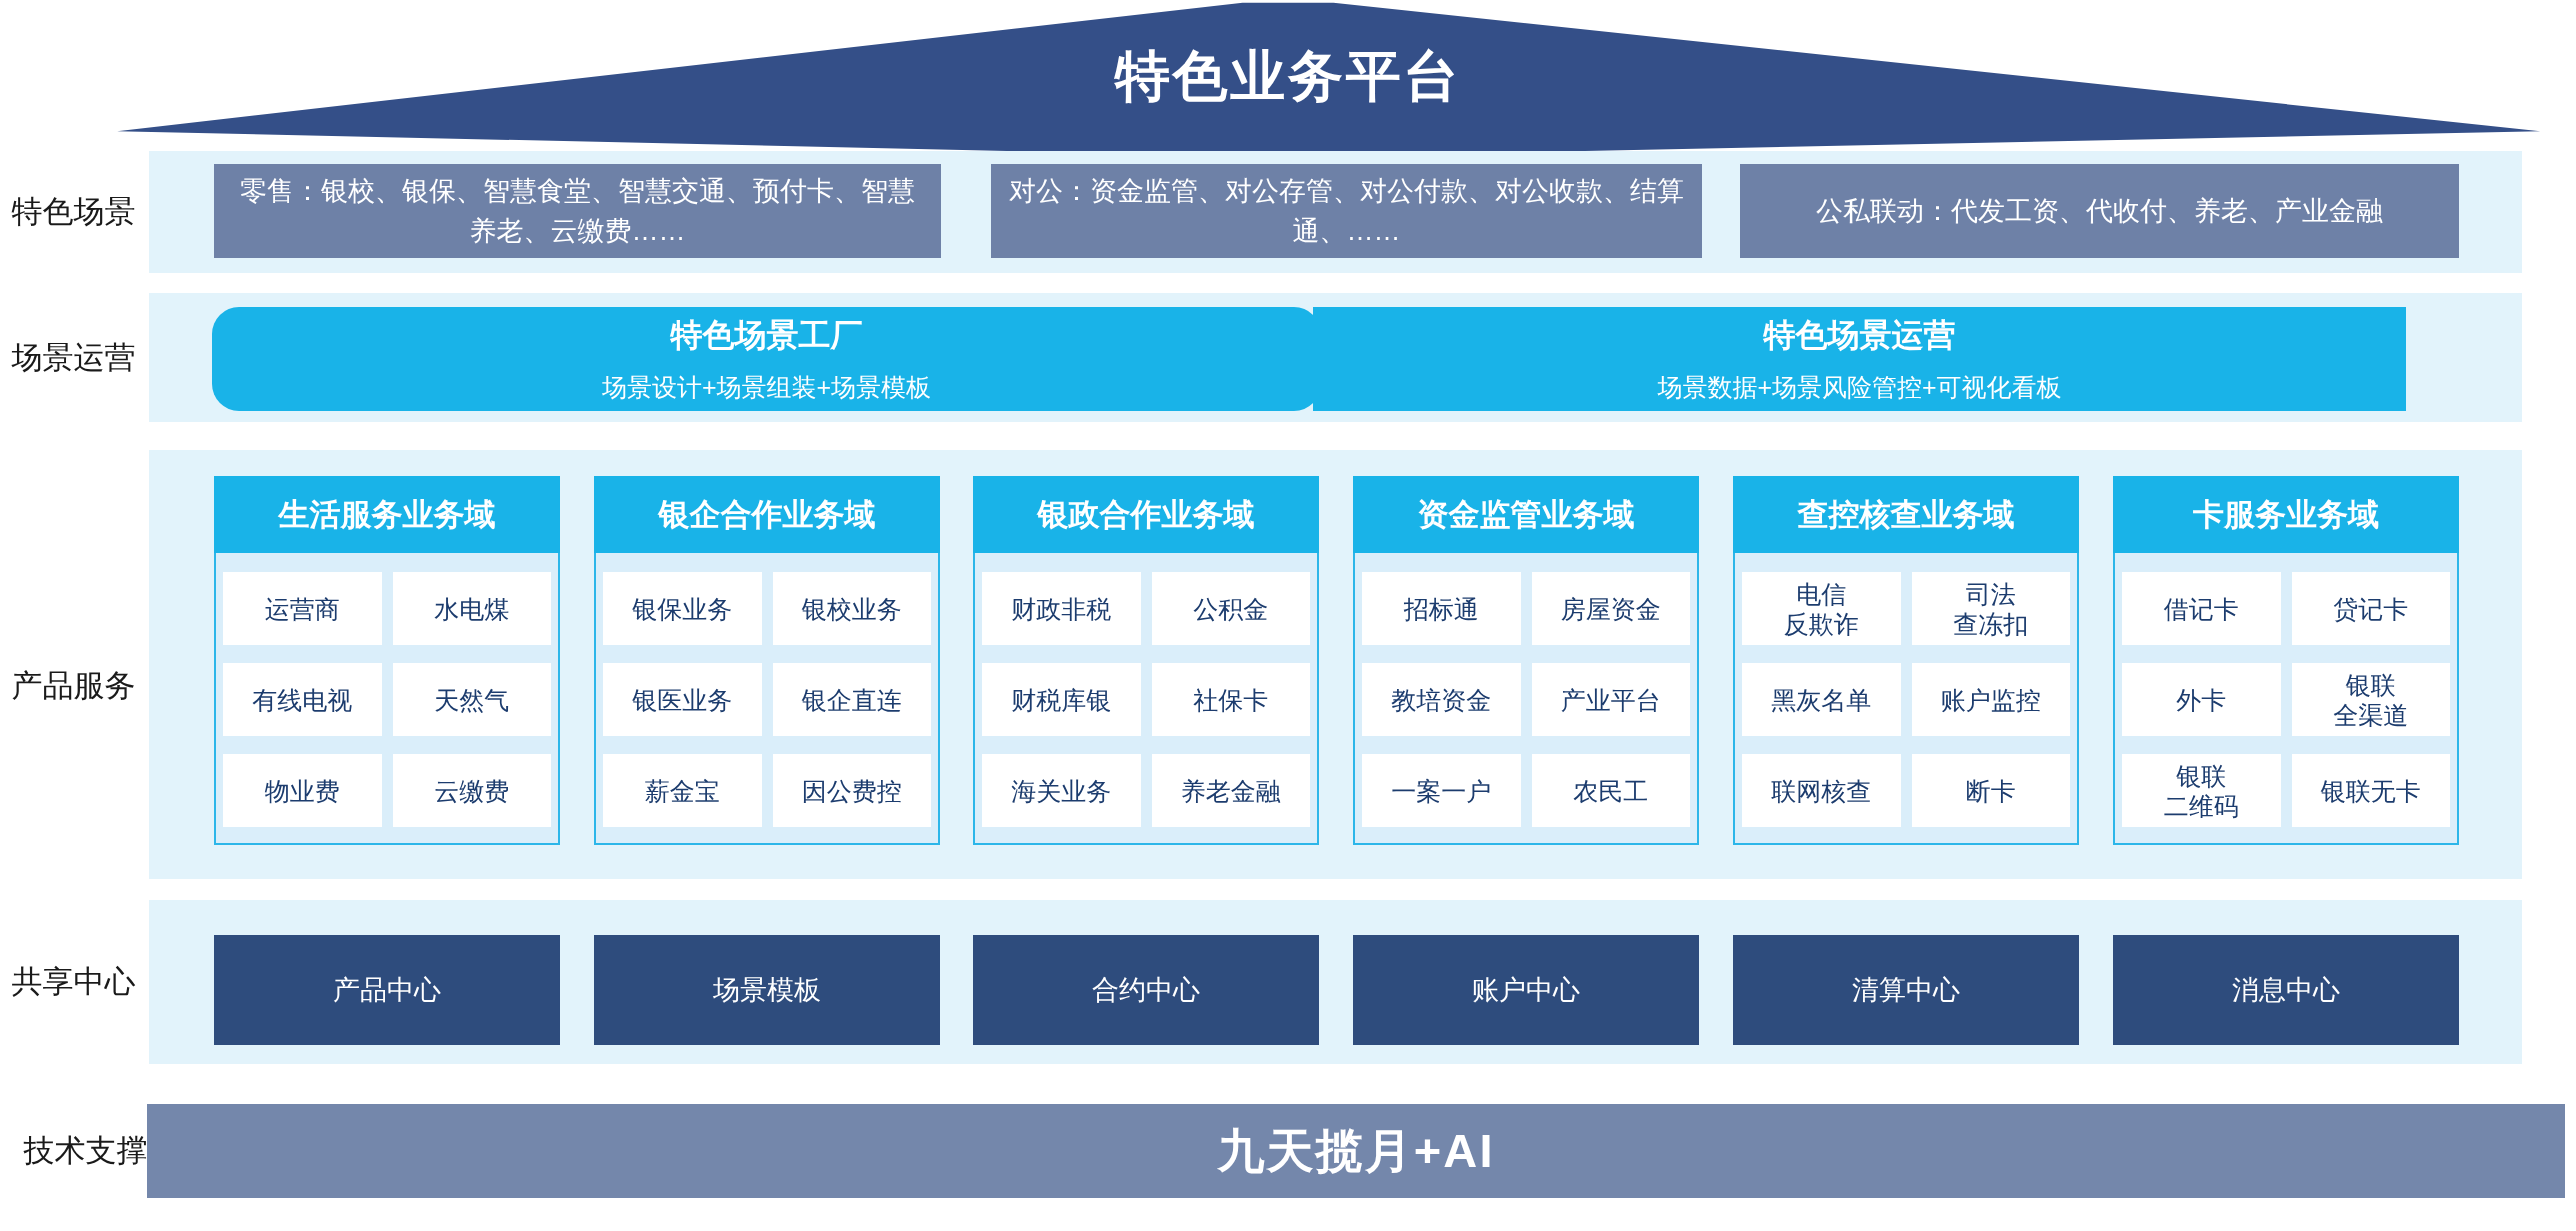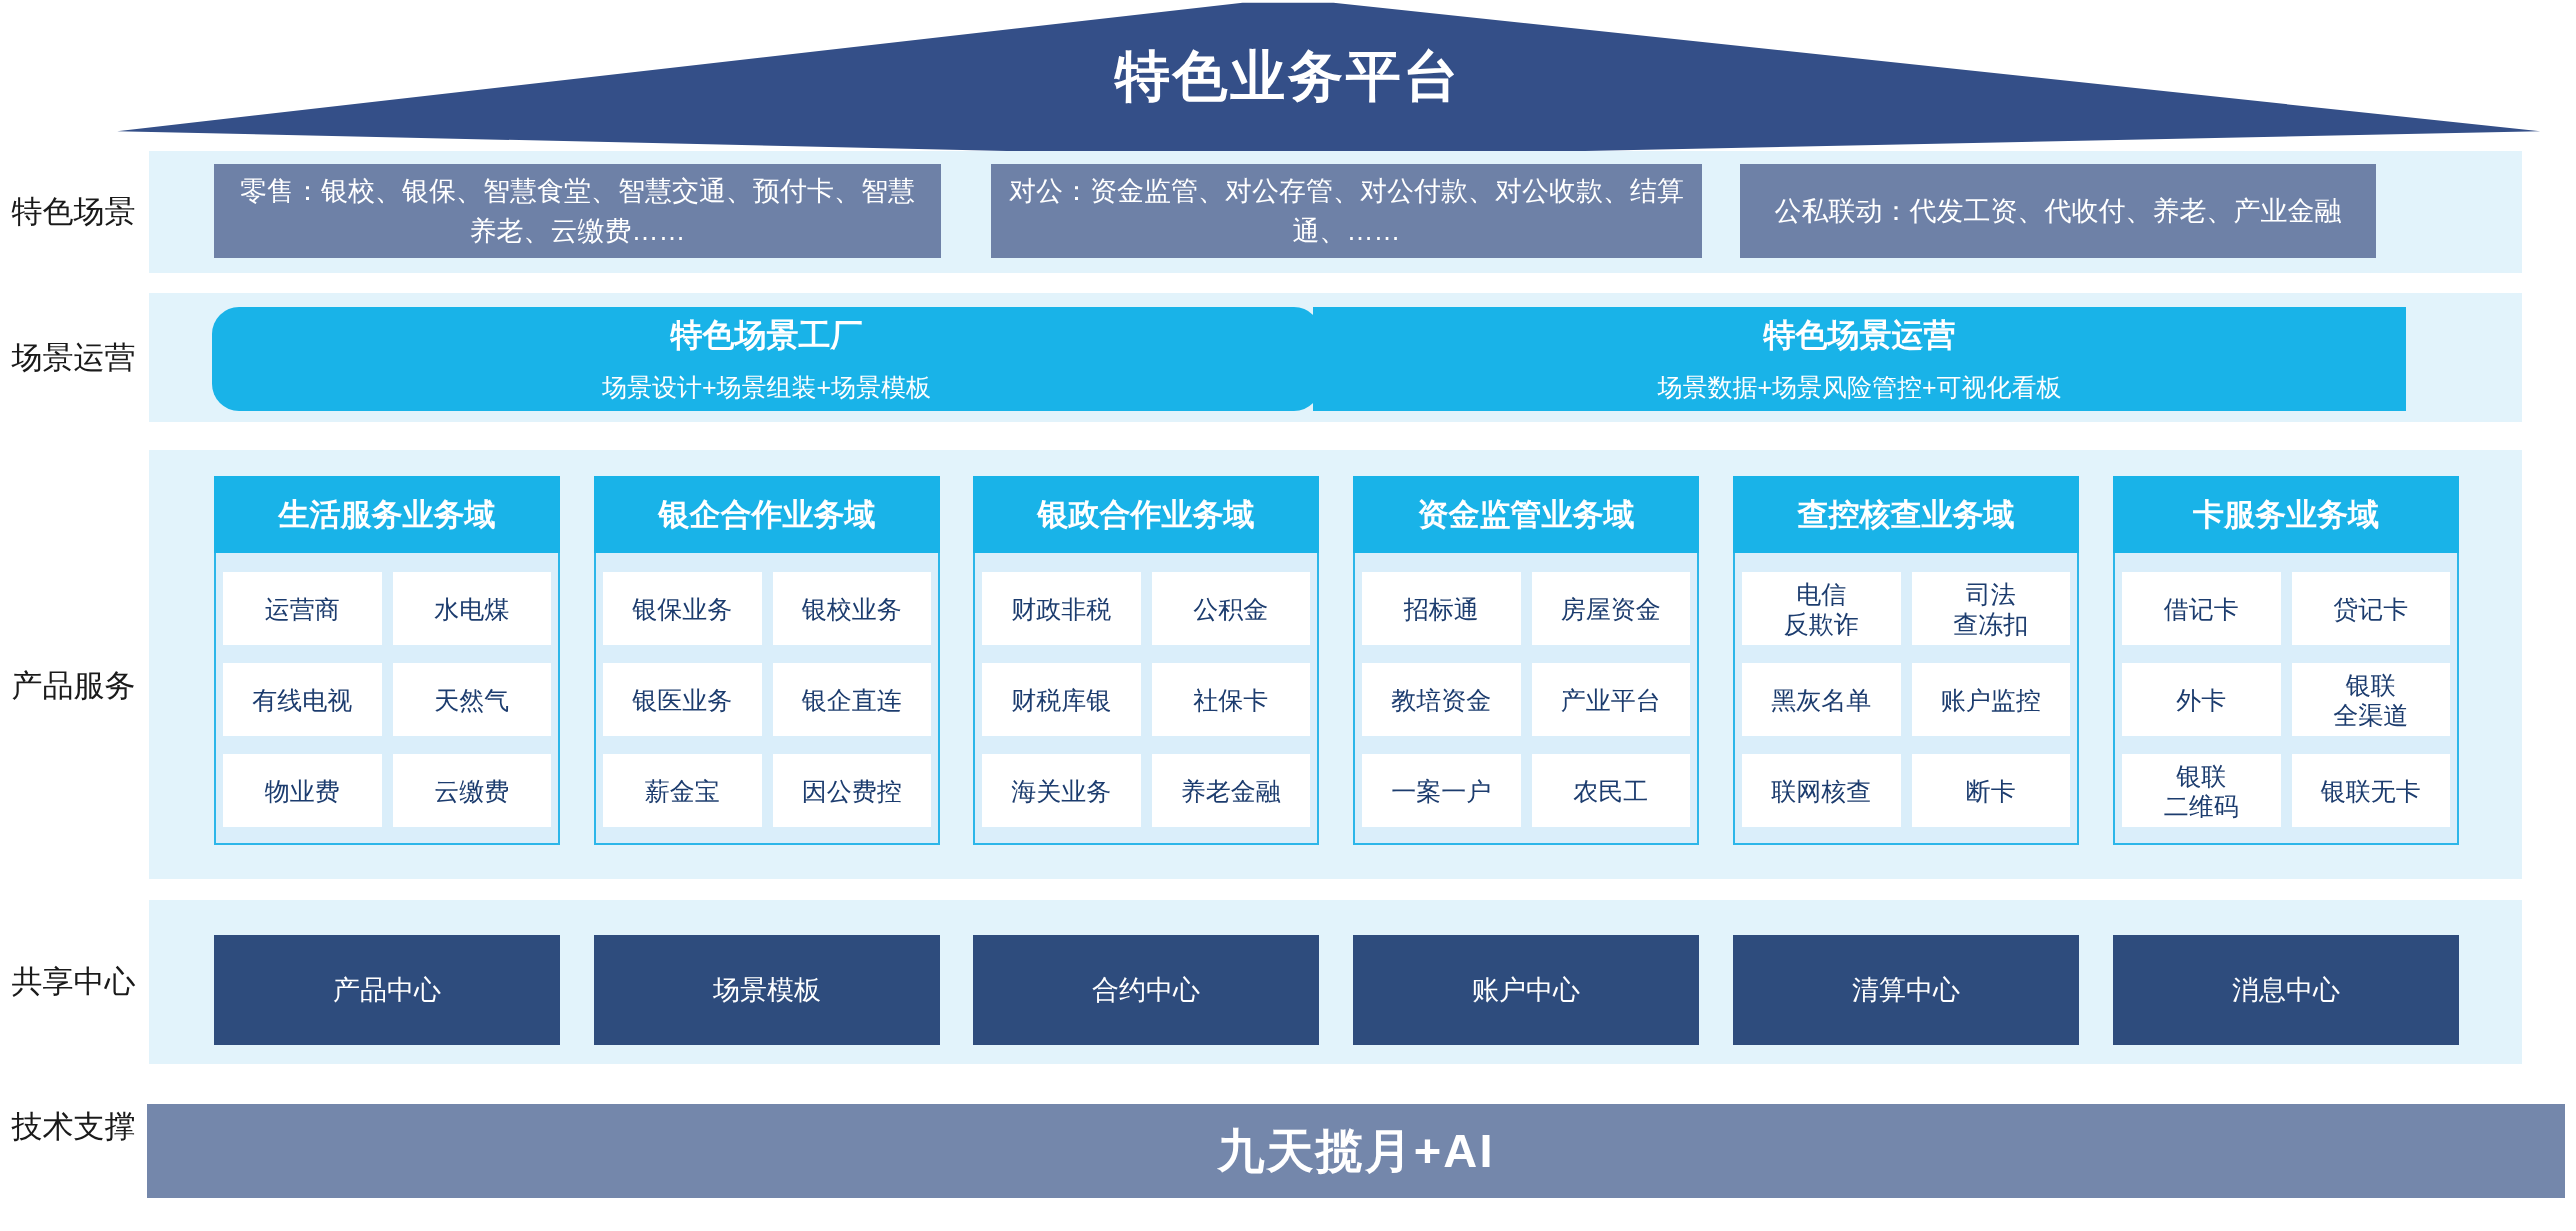--- a/index.html
+++ b/index.html
@@ -19,21 +19,21 @@
   .band{position:absolute;left:149px;width:2373px;background:var(--band-blue);}
   .band.b1{top:151px;height:122px;}
   .band.b2{top:293px;height:129px;}
   .band.b3{top:450px;height:429px;}
   .band.b4{top:900px;height:164px;}
 
   .side-label{position:absolute;left:0;width:147px;display:flex;flex-direction:row;
     align-items:center;justify-content:center;font-size:31px;line-height:1.28;
     color:var(--label-black);text-align:center;}
   .sl1{top:151px;height:122px;} .sl2{top:293px;height:129px;}
-  .sl3{top:471px;height:429px;} .sl4{top:900px;height:164px;} .sl5{top:1080px;height:94px;}
+  .sl3{top:471px;height:429px;} .sl4{top:900px;height:164px;} .sl5{top:1104px;height:94px;padding-left:12px;}
 
   .gray-box{position:absolute;top:164px;height:94px;background:var(--box-gray);
     color:#fff;font-size:27px;line-height:1.5;display:flex;align-items:center;
     justify-content:center;text-align:center;padding:0 18px;box-sizing:border-box;}
 
   .cyan-box{position:absolute;top:307px;height:104px;background:var(--cyan);color:#fff;
     display:flex;flex-direction:column;align-items:center;justify-content:center;}
   .cyan-box .t{font-size:32px;font-weight:bold;}
   .cyan-box .s{font-size:25px;margin-top:13.7px;}
 
@@ -85,21 +85,21 @@
     <div>共享</div>
     <div>中心</div>
   </div>
   <div class="side-label sl5">
     <div>技术</div>
     <div>支撑</div>
   </div>
 
   <div class="gray-box" style="left:214px;width:727px;">零售：银校、银保、智慧食堂、智慧交通、预付卡、智慧养老、云缴费……</div>
   <div class="gray-box" style="left:991px;width:711px;">对公：资金监管、对公存管、对公付款、对公收款、结算通、……</div>
-  <div class="gray-box" style="left:1740px;width:636px;">公私联动：代发工资、代收付、养老、产业金融</div>
+  <div class="gray-box" style="left:1740px;width:719px;">公私联动：代发工资、代收付、养老、产业金融</div>
 
   <div class="cyan-box" style="left:212px;width:1109px;border-radius:27px;">
     <div class="t">特色场景工厂</div>
     <div class="s">场景设计+场景组装+场景模板</div>
   </div>
   <div class="cyan-box" style="left:1313px;width:1093px;">
     <div class="t">特色场景运营</div>
     <div class="s">场景数据+场景风险管控+可视化看板</div>
   </div>
 

